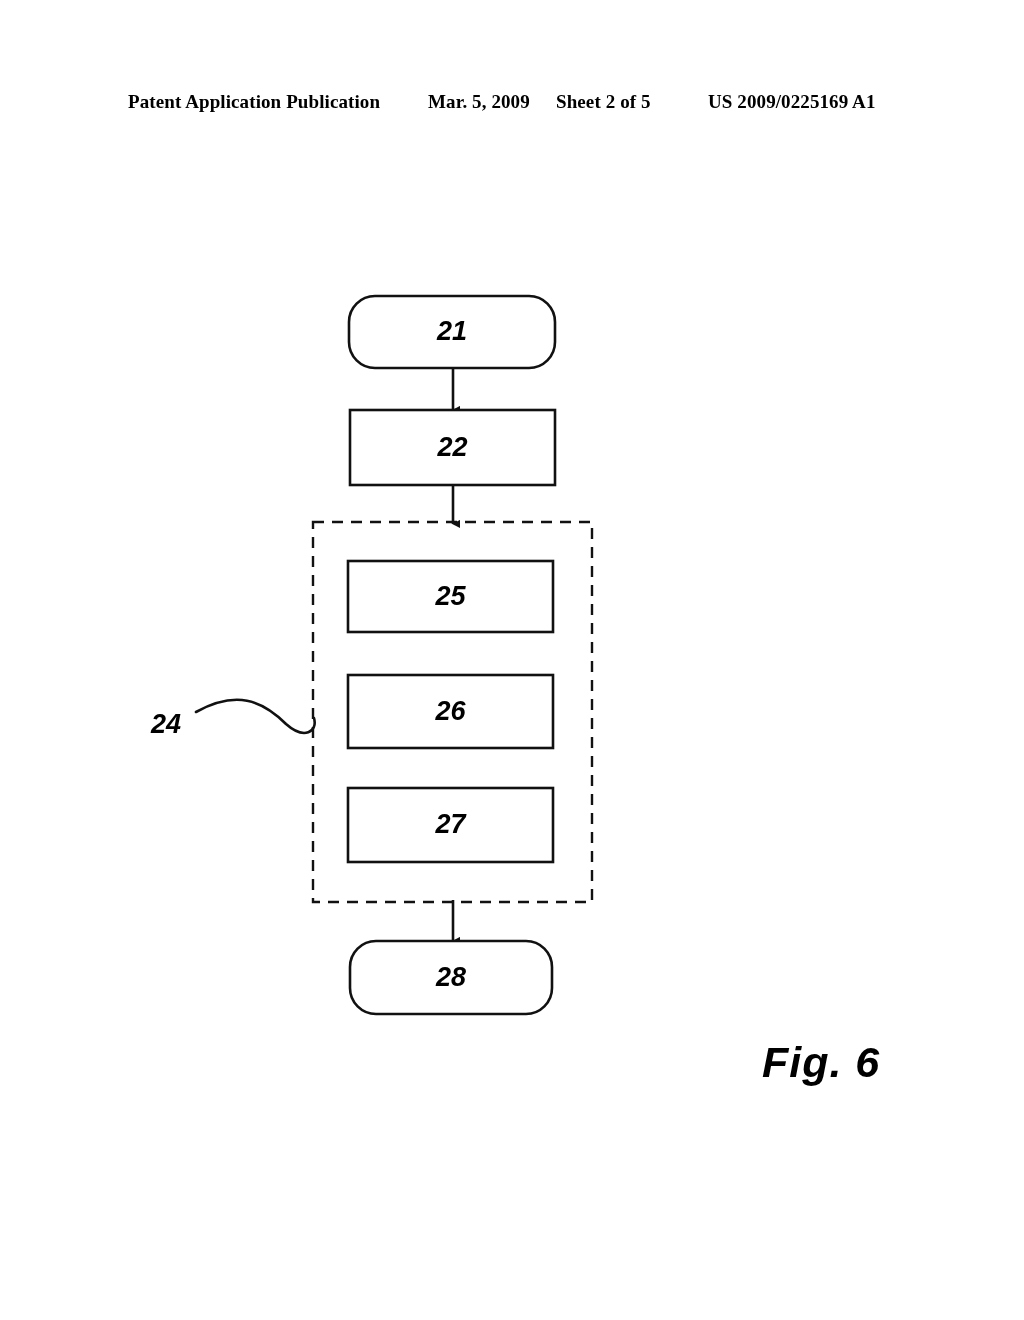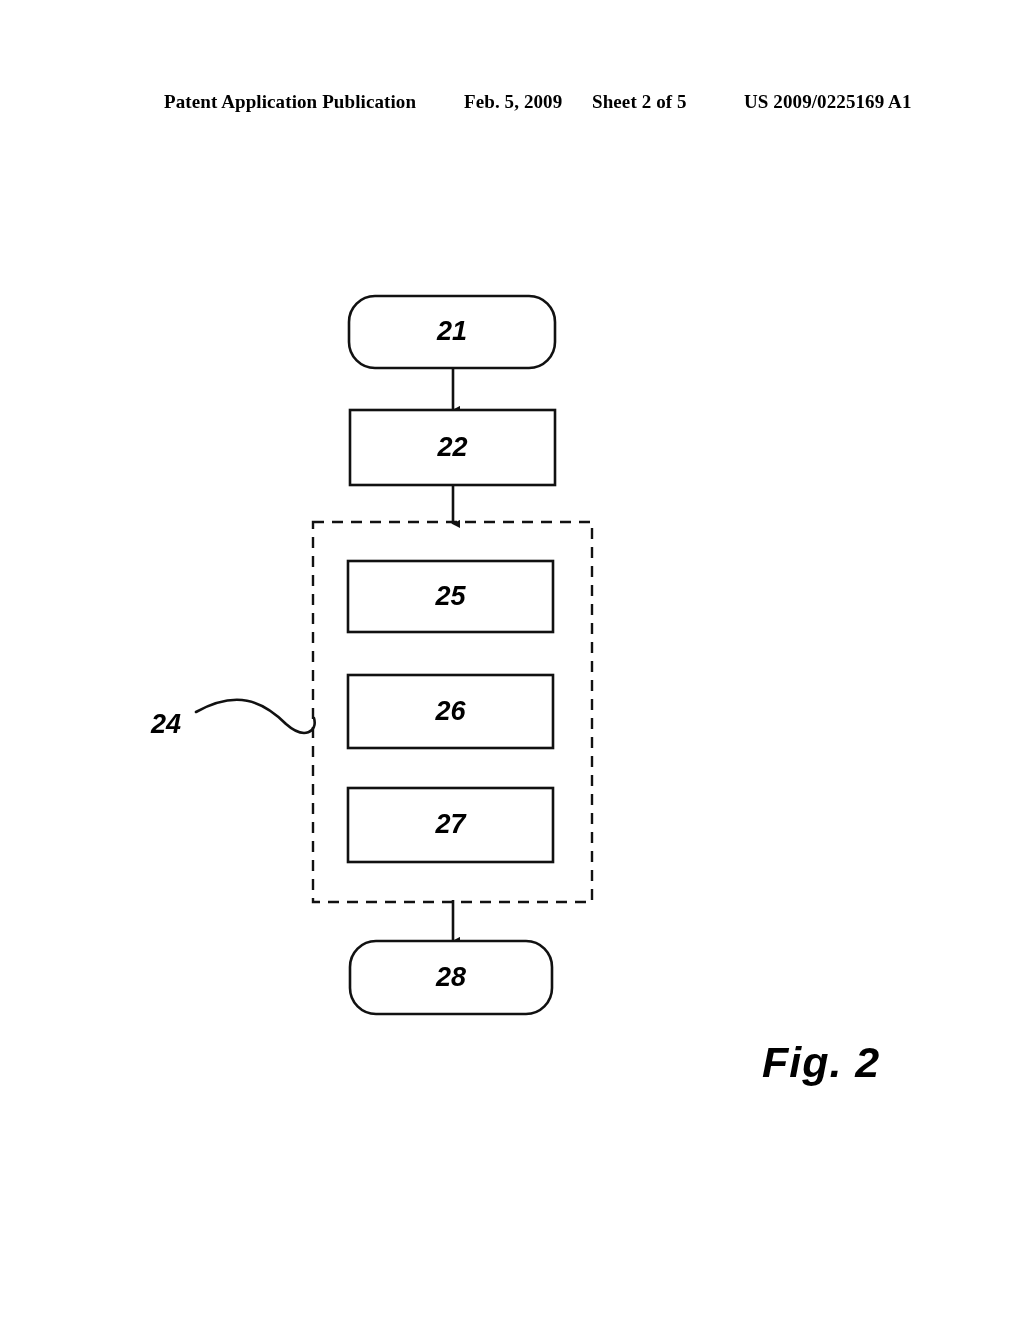--- a/index.html
+++ b/index.html
@@ -27,21 +27,20 @@
     white-space: nowrap;
   }
   .page-header .hdr-cell {
     position: absolute;
     font-family: "Liberation Serif", serif;
     font-weight: bold;
     font-size: 19px;
     letter-spacing: 0.1px;
     line-height: 28px;
     color: #000;
-    margin-left: 36px;
   }
   .hdr-pub   { left: 128px; }
   .hdr-date  { left: 428px; }
   .hdr-sheet { left: 556px; }
   .hdr-num   { left: 708px; }
 
   
   .figure-canvas {
     position: absolute;
     top: 0;
@@ -114,21 +113,21 @@
     stroke-width: 2.6;
     fill: none;
     stroke-linecap: round;
   }
 </style>
 </head>
 <body>
 
 <div class="page-header">
   <span class="hdr-cell hdr-pub">Patent Application Publication</span>
-  <span class="hdr-cell hdr-date">Feb. 5, 2009</span>
+  <span class="hdr-cell hdr-date">Mar. 5, 2009</span>
   <span class="hdr-cell hdr-sheet">Sheet 2 of 5</span>
   <span class="hdr-cell hdr-num">US 2009/0225169 A1</span>
 </div>
 
 <div class="figure-canvas">
   <svg class="figure-svg" viewBox="0 0 1024 1320" xmlns="http://www.w3.org/2000/svg">
     <defs>
       <marker id="arrowhead" markerWidth="9" markerHeight="9" refX="4.5" refY="7.6" orient="auto" markerUnits="userSpaceOnUse">
         <path d="M0.4,0.6 L8.6,0.6 L4.5,8.4 Z" fill="#111111"></path>
       </marker>
@@ -168,14 +167,14 @@
     </g>
 
     <g>
       <rect id="node-28-shape" class="shape-solid" rx="26" ry="26" x="350" y="941" width="202" height="73"></rect>
       <text id="node-28-text" class="node-label" x="451" y="978.5">28</text>
     </g>
 
     <text id="ref-24-text" class="ref-label" x="166" y="726">24</text>
   </svg>
 
-  <div class="fig-caption">Fig. 2</div>
+  <div class="fig-caption">Fig. 6</div>
 </div>
 
 </body></html>

